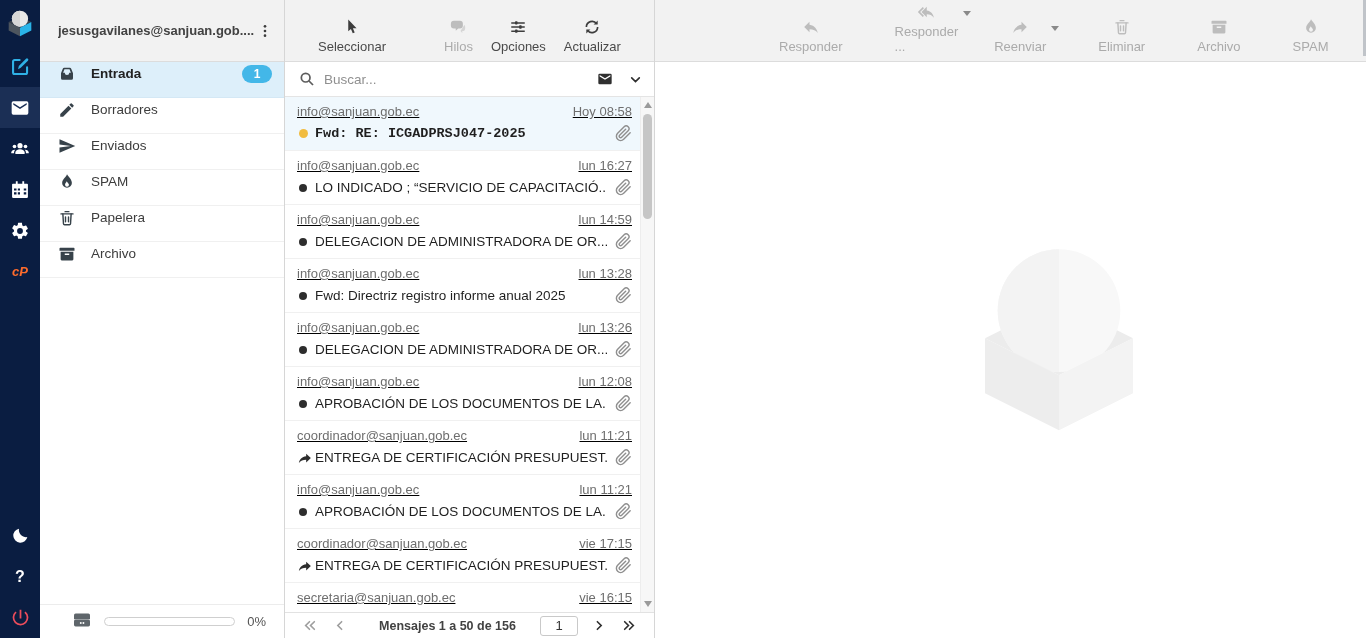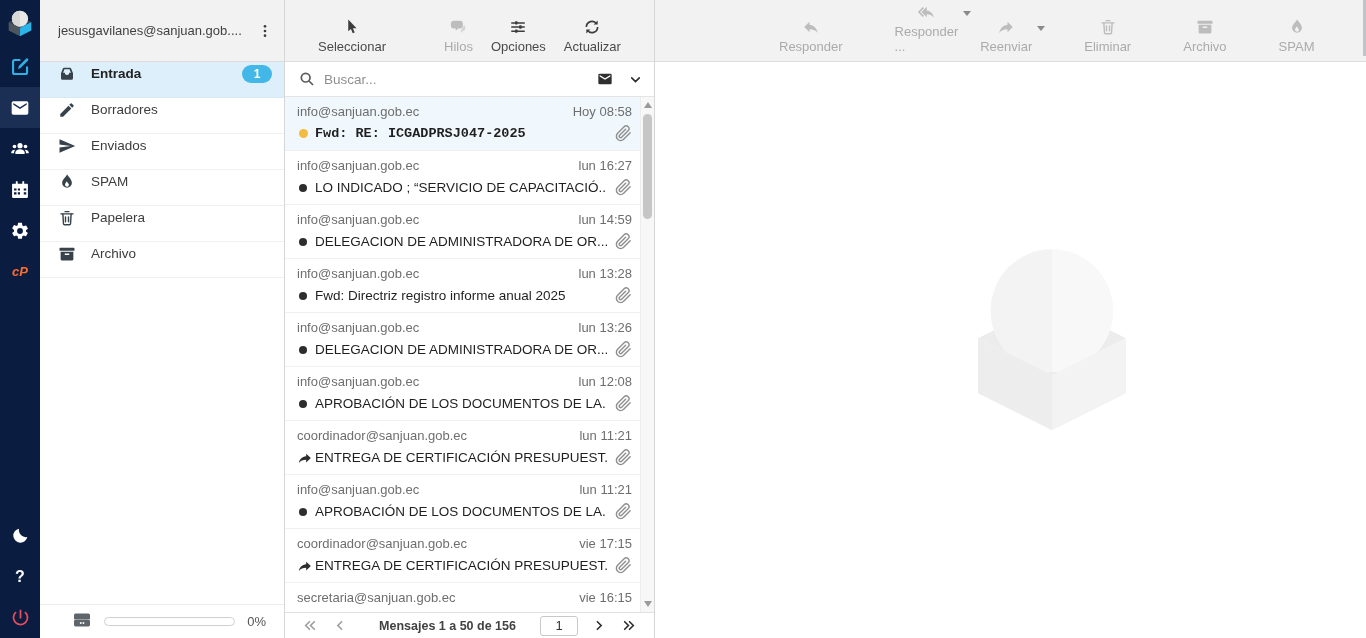--- a/index.html
+++ b/index.html
@@ -17,21 +17,21 @@
   .cp-label { color:#ff6c2c; font-weight:bold; font-style:italic; font-size:13px; }
   .q-label { color:#fff; font-weight:bold; font-size:16px; }
   .tm-spacer { flex:1; }
   .power svg { width:21px; height:21px; }
 
   
   .folders-col { width:245px; flex-shrink:0; background:#fff; border-right:1px solid #d6d6d6;
                  display:flex; flex-direction:column; }
   .account-header { height:62px; background:#f2f2f2; border-bottom:1px solid #dcdcdc;
                     display:flex; align-items:center; padding:0 8px 0 18px; flex-shrink:0; }
-  .account-email { flex:1; font-size:13px; font-weight:400; color:#424242; white-space:nowrap; overflow:hidden; }
+  .account-email { flex:1; font-size:13px; font-weight:700; color:#424242; white-space:nowrap; overflow:hidden; }
   .kebab { width:22px; height:22px; display:flex; align-items:center; justify-content:center; cursor:pointer; }
   .folder-list { list-style:none; }
   .folder { height:36px; display:flex; align-items:center; padding:0 12px 12px 18px;
             border-bottom:1px solid #f0f0f0; font-size:13.5px; color:#3d3d3d; cursor:pointer; }
   .folder .f-icon { width:20px; height:18px; margin-right:13px; color:#37424a; display:flex; align-items:center; }
   .folder .f-icon svg { width:18px; height:18px; }
   .folder.selected { background:#ddeffa; font-weight:bold; color:#222; border-bottom-color:#d4e8f5; }
   .badge { margin-left:auto; background:#43b7e8; color:#fff; font-size:12px; font-weight:bold;
            border-radius:10px; min-width:30px; height:18px; line-height:18px; text-align:center; padding:0 8px; }
   .quota { margin-top:auto; height:34px; display:flex; align-items:center; padding:0 18px 0 32px;
@@ -62,21 +62,21 @@
                   font-family:"Liberation Sans", sans-serif; background:transparent; }
   .search-input::placeholder { color:#8f8f8f; }
   .scope-icon { color:#2f2f2f; display:flex; margin-right:14px; }
   .scope-icon svg { width:20px; height:16px; }
   .chev-icon { color:#2f2f2f; display:flex; }
   .chev-icon svg { width:13px; height:13px; }
 
   .message-list { flex:1; position:relative; overflow:hidden; background:#fff; }
   .rows { position:absolute; left:0; right:14px; top:0; }
   .msg { height:54px; border-bottom:1px solid #f0f0f0; padding:7px 8px 0 12px; cursor:pointer; }
-  .msg-top { display:flex; align-items:flex-start; margin-bottom:6px; }
+  .msg-top { display:flex; align-items:flex-start; margin-bottom:6px;text-decoration:underline; }
   .sender { flex:1; font-size:13px; color:#6e6e6e; white-space:nowrap; overflow:hidden; }
   .mdate { font-size:13px; color:#6e6e6e; margin-left:8px; }
   .msg-bot { display:flex; align-items:center; }
   .status { width:18px; flex-shrink:0; display:flex; align-items:center; }
   .dot { width:8px; height:8px; border-radius:50%; background:#2d2d2d; margin-left:2px; }
   .msg.unread .dot { background:#f1bc40; width:9px; height:9px; }
   .fwd-icon { color:#2d2d2d; display:flex; }
   .fwd-icon svg { width:16px; height:14px; }
   .subject { flex:1; font-size:13.5px; color:#1f1f1f; white-space:nowrap; overflow:hidden; }
   .msg.unread { background:#f0f8fd; }
@@ -558,21 +558,21 @@
         <span>Responder</span>
       </div>
       <div class="tbtn disabled">
         <svg viewBox="0 0 24 24">
           <path fill="currentColor" d="M13 9V5l-7 7 7 7v-4.1c4.2 0 7.3 1.4 9.5 4.6-.8-4.3-3.4-8.6-9.5-9.5z"></path>
           <path fill="none" stroke="currentColor" stroke-width="2.2" d="M8.5 6.2L2.7 12l5.8 5.8"></path>
         </svg>
         <span>Responder ...</span>
         <span class="btn-caret"></span>
       </div>
-      <div class="tbtn disabled" style="margin-left:10px">
+      <div class="tbtn disabled" style="margin-left:24px">
         <svg viewBox="0 0 24 24" fill="currentColor">
           <path d="M14 9V5l7 7-7 7v-4.1c-5 0-8.5 1.6-11 5.1 1-5 4-10 11-11z"></path>
         </svg>
         <span>Reenviar</span>
         <span class="btn-caret"></span>
       </div>
       <div class="tbtn disabled gap-left">
         <svg viewBox="0 0 24 24" fill="none" stroke="currentColor" stroke-width="1.9" stroke-linecap="round">
           <path d="M4 6.5h16"></path>
             <path d="M9.5 3.5h5"></path>

